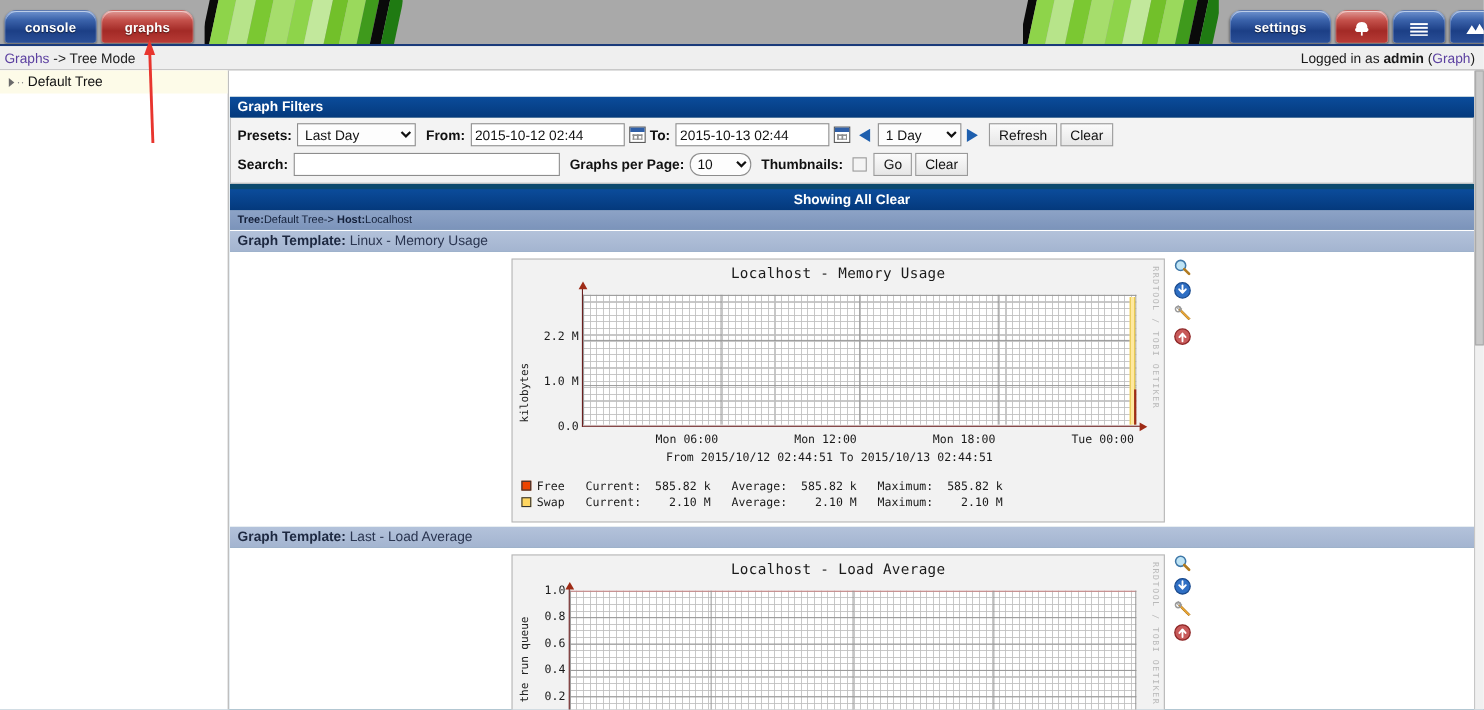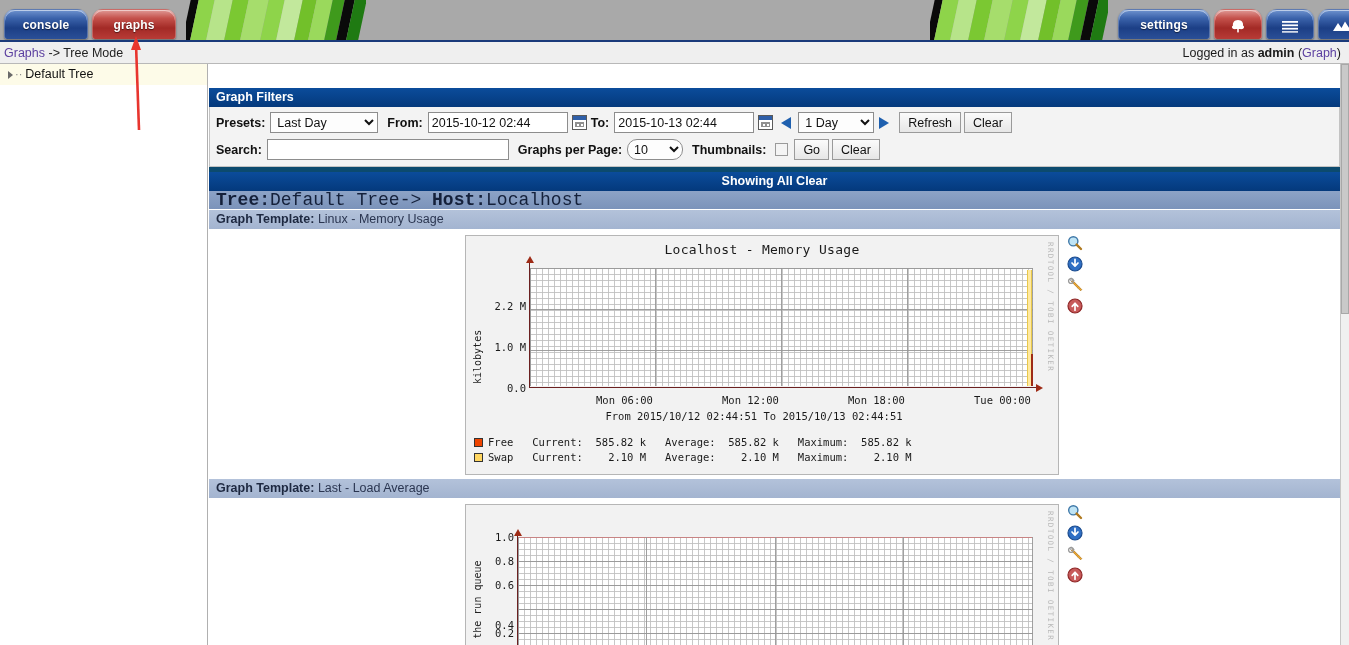--- a/index.html
+++ b/index.html
@@ -193,25 +193,24 @@
     width: 13px; height: 13px; margin: 0 6px 0 4px;
     border: 1px solid #9a9a9a; background: #f4f4f4;
     -webkit-appearance: none; appearance: none;
     cursor: pointer; flex: none;
   }
 
   
   .bar-tree {
     background: linear-gradient(to bottom, #8da3c6 0%, #7b93ba 100%);
     color: #14203a;
-    font-size: 18px;
+    font-size: 10px;
     height: 19px; line-height: 19px;
     padding: 0 7px;
     border-bottom: 1px solid #ffffff;
-    font-family: Liberation Mono, monospace;
   }
   .bar-tree b { font-weight: bold; }
   .bar-tpl {
     background: linear-gradient(to bottom, #b3c2da 0%, #a3b4d0 100%);
     color: #2a3550;
     font-size: 12.5px;
     height: 19px; line-height: 19px;
     padding: 0 7px;
   }
   .bar-tpl b { font-weight: bold; color: #1d2840; }
@@ -547,20 +546,21 @@
     </div>
 
     <div class="bar-tpl">
       <b>Graph Template:</b>
       <span>Last - Load Average</span>
     </div>
 
     <div class="graphrow" style="height:150px;">
       <div class="graphbox" style="left:256px; top:6px; width:594px; height:240px;">
 
+        <div class="gtitle" style="margin-top:6px;">Localhost - Load Average</div>
 
         <div class="wm" style="right:3px; top:6px;">RRDTOOL / TOBI OETIKER</div>
 
         <div class="ylabel" style="left:6px; top:22px; height:190px;">processes in the run queue</div>
 
         <div class="plot" style="left:52px; top:32px; width:515px; height:160px;">
           <div class="redh" style="top:0px;"></div>
           <div class="majv" style="left:0px;"></div>
           <div class="majv" style="left:128px;"></div>
           <div class="majv" style="left:257px;"></div>
@@ -568,21 +568,21 @@
           <div class="majv" style="left:514px;"></div>
           <div class="majh" style="top:24px;"></div>
           <div class="majh" style="top:48px;"></div>
           <div class="majh" style="top:72px;"></div>
           <div class="majh" style="top:96px;"></div>
         </div>
 
         <div class="ytick" style="left:4px; top:26px; width:44px;">1.0</div>
         <div class="ytick" style="left:4px; top:50px; width:44px;">0.8</div>
         <div class="ytick" style="left:4px; top:74px; width:44px;">0.6</div>
-        <div class="ytick" style="left:4px; top:114px; width:44px;">0.4</div>
+        <div class="ytick" style="left:4px; top:98px; width:44px;">0.4</div>
         <div class="ytick" style="left:4px; top:122px; width:44px;">0.2</div>
 
         <div class="axisline" style="left:51px; top:30px; width:1px; height:180px;"></div>
         <div class="axarrow" style="left:48px; top:24px; border-left:4px solid transparent; border-right:4px solid transparent; border-bottom:7px solid #9e2b16;"></div>
       </div>
 
       <div class="acticons" style="left:858px; top:6px;">
         <div class="ic">
           <svg width="16" height="16" viewBox="0 0 16 16">
             <circle cx="6.3" cy="6.3" r="4.6" fill="#bfe4f5" stroke="#3f78a8" stroke-width="1.4"></circle>

